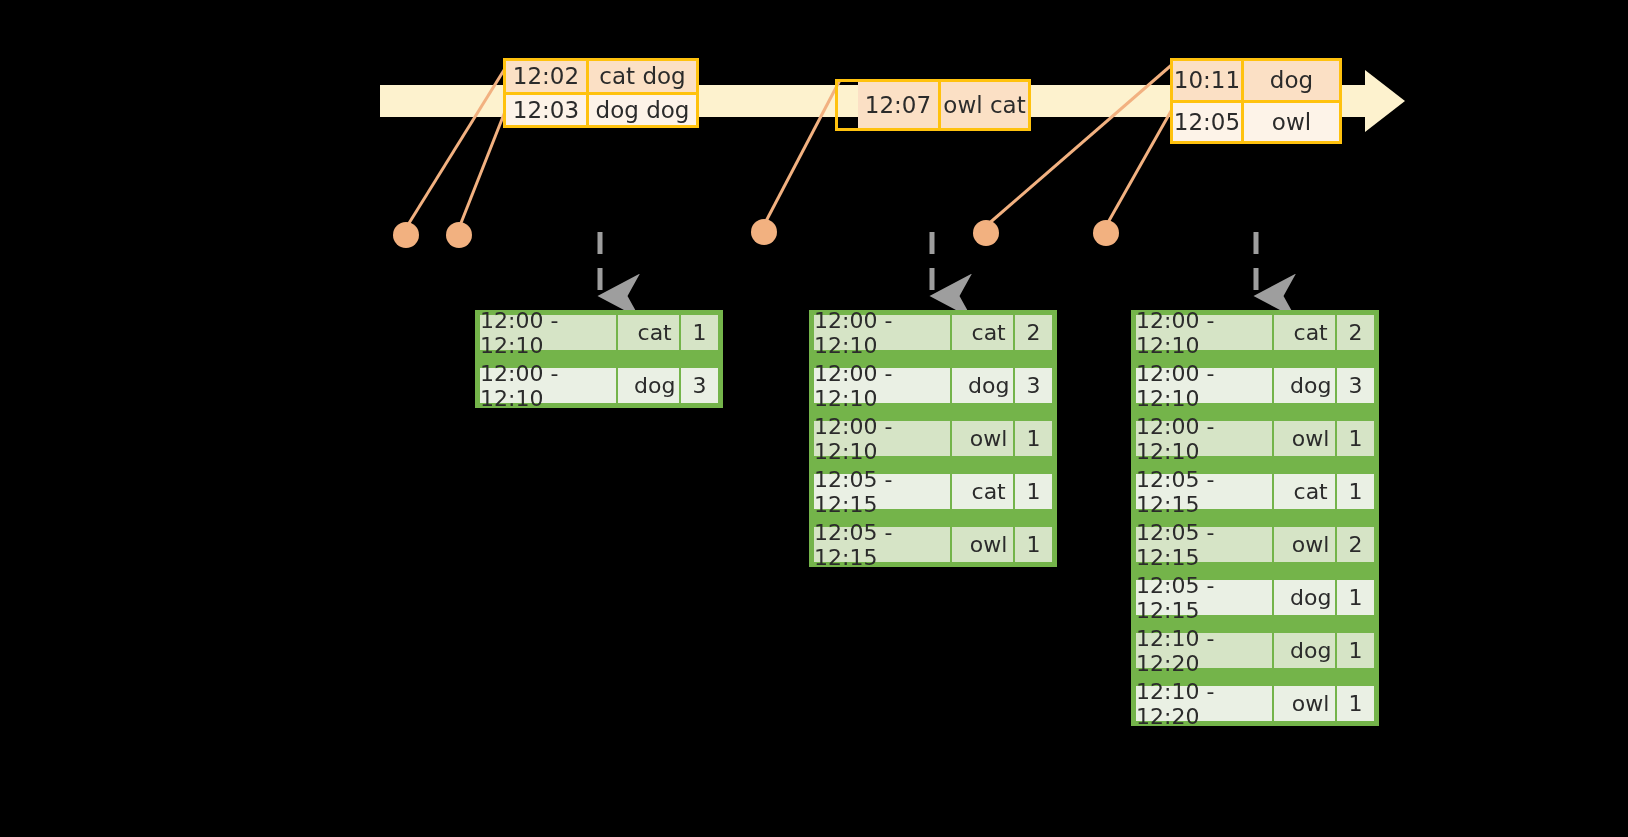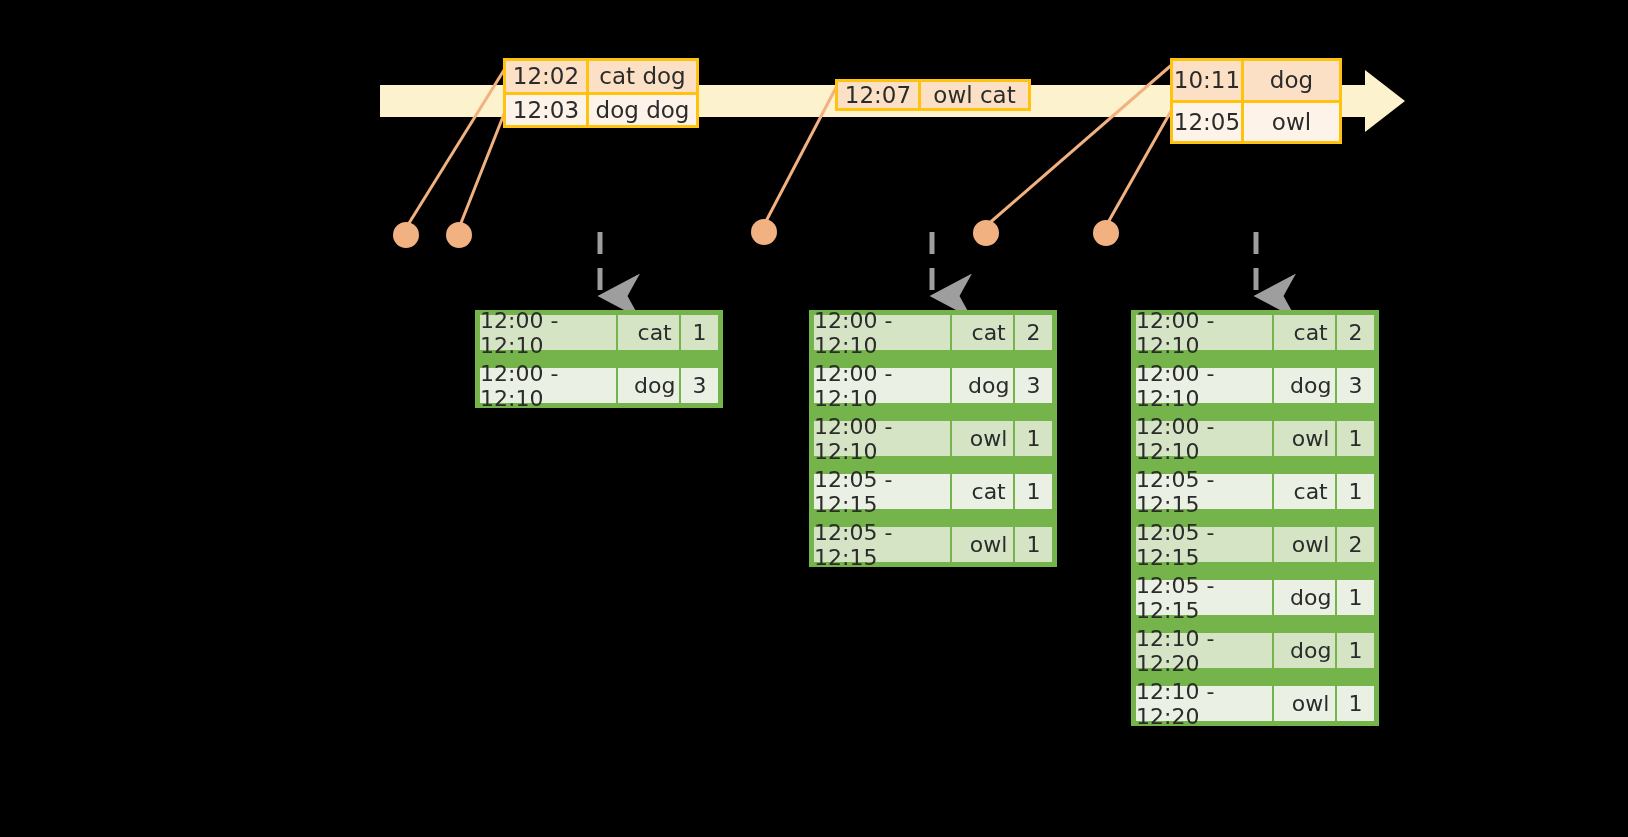--- a/index.html
+++ b/index.html
@@ -75,21 +75,21 @@
     <div class="evt-row shade-a">
       <div class="evt-time" style="width:83px;">12:02</div>
       <div class="evt-words">cat dog</div>
     </div>
     <div class="evt-row shade-b">
       <div class="evt-time" style="width:83px;">12:03</div>
       <div class="evt-words">dog dog</div>
     </div>
   </div>
 
-  <div class="evt" style="left:835px;top:79px;width:196px;height:32px;">
+  <div class="evt" style="left:835px;top:79px;width:196px;height:52px;padding-left:20px;">
     <div class="evt-row shade-a">
       <div class="evt-time" style="width:83px;">12:07</div>
       <div class="evt-words">owl cat</div>
     </div>
   </div>
 
   <div class="evt" style="left:1170px;top:58px;width:172px;height:86px;">
     <div class="evt-row shade-a">
       <div class="evt-time" style="width:71px;">10:11</div>
       <div class="evt-words">dog</div>

